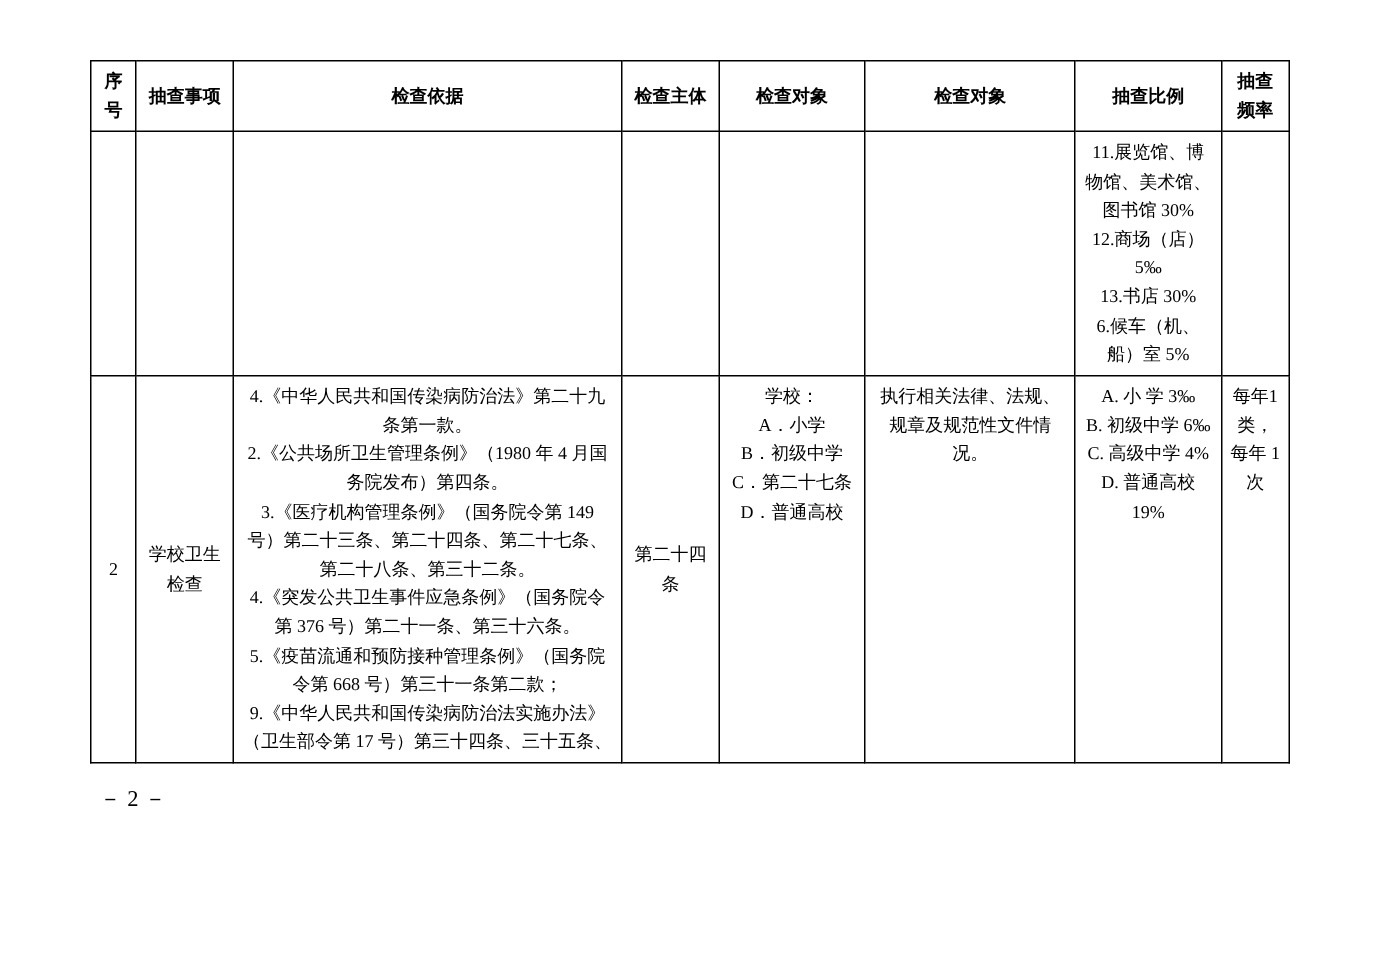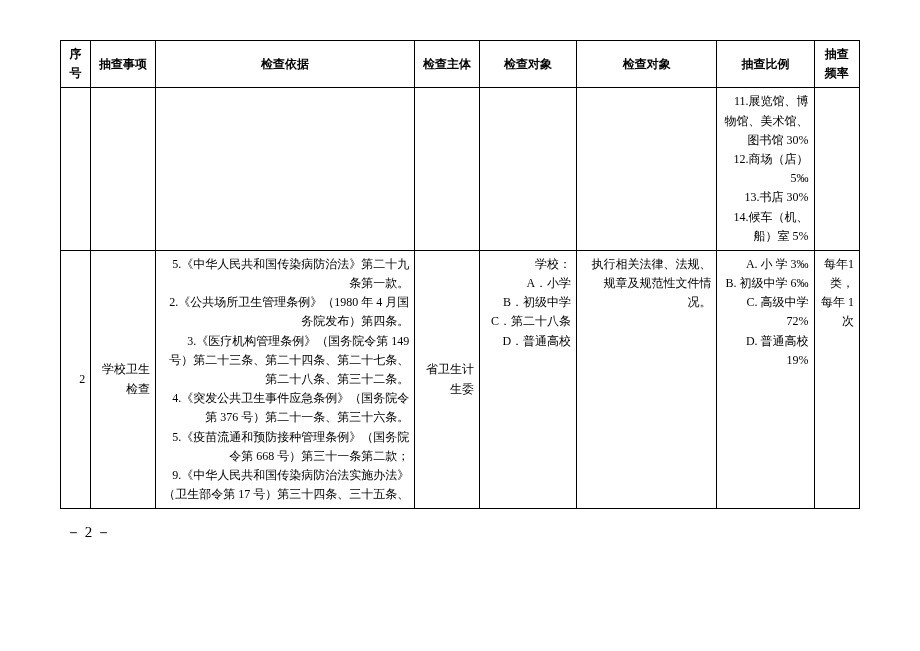--- a/index.html
+++ b/index.html
@@ -30,22 +30,22 @@
       background: #fff;
     }
     .col-seq { width: 28px; }
     .col-item { width: 60px; }
     .col-basis { width: 240px; }
     .col-subject { width: 60px; }
     .col-target { width: 90px; }
     .col-content { width: 130px; }
     .col-ratio { width: 90px; }
     .col-freq { width: 42px; }
-    .center { text-align: right; }
-    .left { text-align: right; }
+    .center { text-align: center; }
+    .left { text-align: center; }
     .top { vertical-align: top; }
     .page-num {
       font-family: "SimSun", serif;
       font-size: 15px;
       margin-top: 14px;
       padding-left: 6px;
     }
   </style>
 </head>
 <body>
@@ -78,48 +78,48 @@
       <td class="center"></td>
       <td class="center"></td>
       <td class="left"></td>
       <td class="center"></td>
       <td class="left"></td>
       <td class="left"></td>
       <td class="left top">
         <div>11.展览馆、博物馆、美术馆、图书馆 30%</div>
         <div>12.商场（店）5‰</div>
         <div>13.书店  30%</div>
-        <div>14.候车（机、船）室 5%</div>
+        <div>6.候车（机、船）室 5%</div>
       </td>
       <td class="center"></td>
     </tr>
     <tr>
       <td class="center">2</td>
       <td class="center">学校卫生检查</td>
       <td class="left top">
-        <div>5.《中华人民共和国传染病防治法》第二十九条第一款。</div>
+        <div>4.《中华人民共和国传染病防治法》第二十九条第一款。</div>
         <div>2.《公共场所卫生管理条例》（1980 年 4 月国务院发布）第四条。</div>
         <div>3.《医疗机构管理条例》（国务院令第 149 号）第二十三条、第二十四条、第二十七条、第二十八条、第三十二条。</div>
         <div>4.《突发公共卫生事件应急条例》（国务院令第 376 号）第二十一条、第三十六条。</div>
         <div>5.《疫苗流通和预防接种管理条例》（国务院令第 668 号）第三十一条第二款；</div>
         <div>9.《中华人民共和国传染病防治法实施办法》（卫生部令第 17 号）第三十四条、三十五条、</div>
       </td>
-      <td class="center">省卫生计生委</td>
+      <td class="center">第二十四条</td>
       <td class="left top">
         <div>学校：</div>
         <div>A．小学</div>
         <div>B．初级中学</div>
-        <div>C．第二十八条</div>
+        <div>C．第二十七条</div>
         <div>D．普通高校</div>
       </td>
       <td class="center top">执行相关法律、法规、规章及规范性文件情况。</td>
       <td class="left top">
         <div>A. 小  学 3‰</div>
         <div>B. 初级中学  6‰</div>
-        <div>C. 高级中学  72%</div>
+        <div>C. 高级中学  4%</div>
         <div>D. 普通高校  19%</div>
       </td>
       <td class="left top">每年1 类，每年 1次</td>
     </tr>
   </tbody>
 </table>
 
 <div class="page-num">－ 2 －</div>
 
 </body></html>

